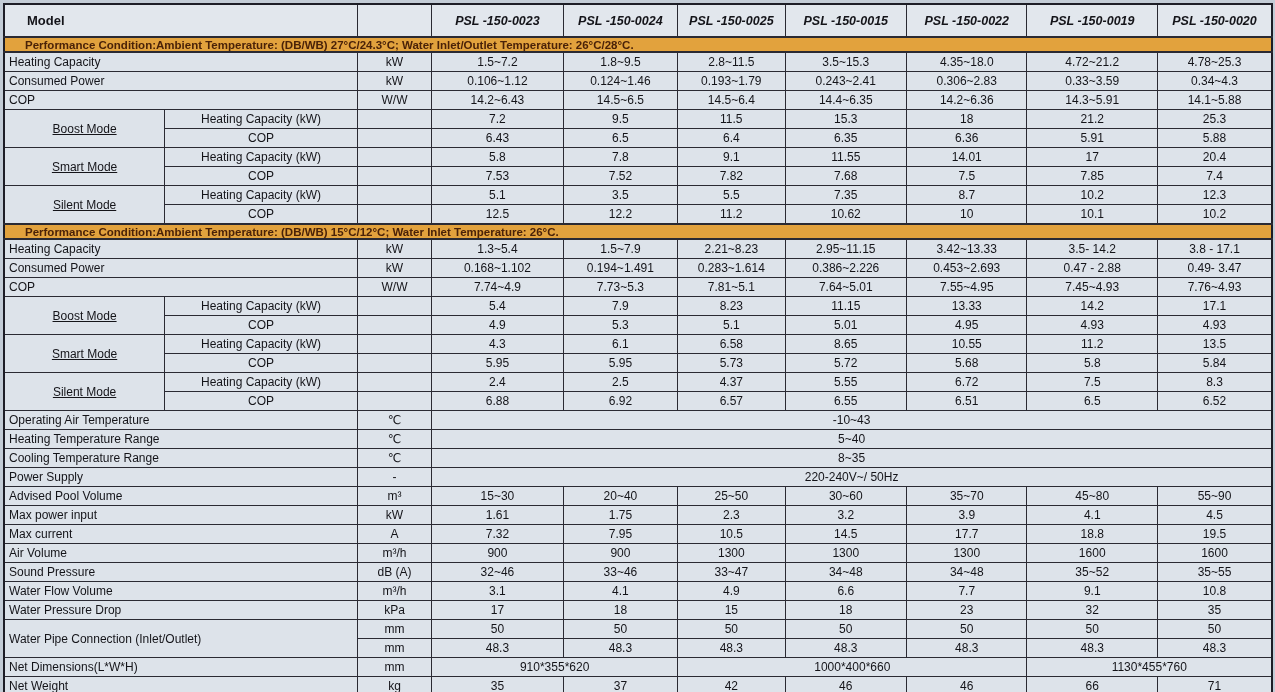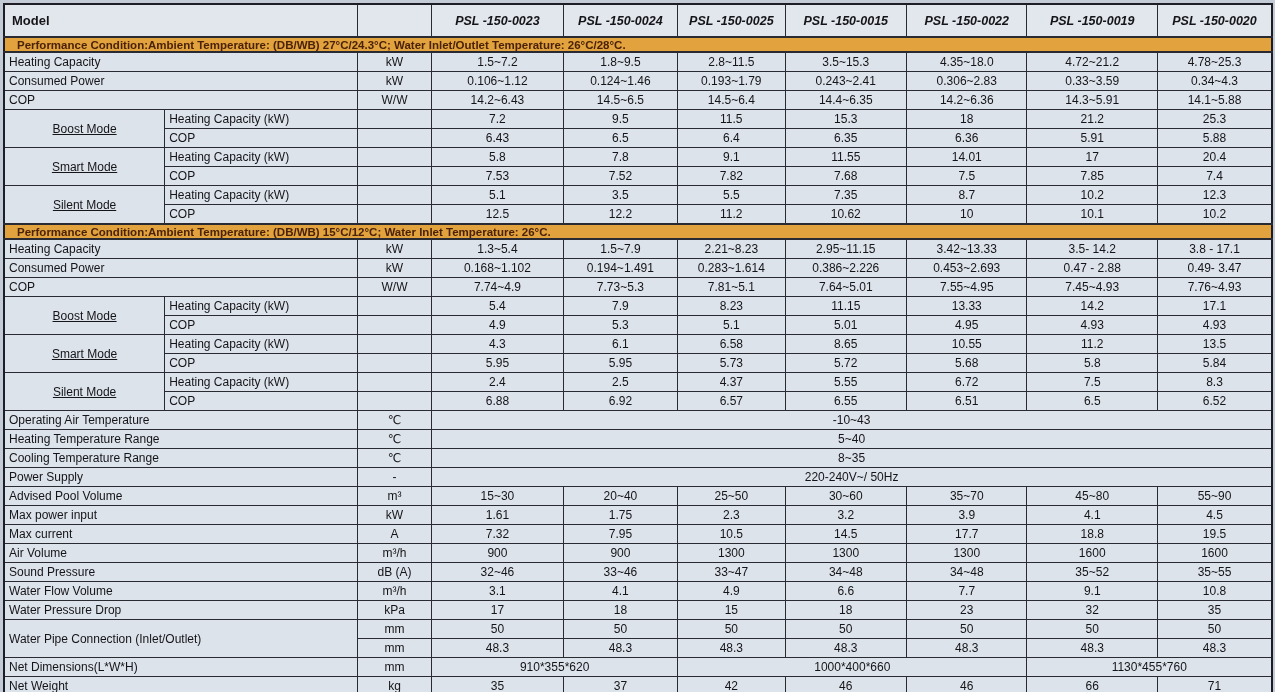--- a/index.html
+++ b/index.html
@@ -21,35 +21,35 @@
     border:1px solid #2a2a33;
     font-size:12px;
     color:#141419;
     padding:0 4px;
     height:18px;
     overflow:hidden;
     white-space:nowrap;
     background:#dde3ea;
   }
   tr.hdr td{height:31px;font-weight:bold;font-size:12.5px;background:#e2e7ed;}
-  tr.hdr td.model{font-size:13px;text-align:left;padding-left:7px;vertical-align:middle;}
+  tr.hdr td.model{font-size:13px;text-align:left;padding-left:22px;vertical-align:middle;}
   tr.hdr td.mcol{text-align:center;font-style:italic;}
   tr.banner td{
     background:#e2a23d;
     color:#4a2208;
     font-weight:bold;
     font-size:11.5px;
     height:13px;
-    padding-left:12px;
+    padding-left:20px;
     border-top:2px solid #2a2a33;
     border-bottom:2px solid #2a2a33;
   }
   td.lbl{text-align:left;}
   td.modename{text-align:center;text-decoration:underline;}
-  td.sublbl{margin-top:20px;}
+  td.sublbl{text-align:center;margin-top:20px;}
   td.unit{text-align:center;margin-left:39px;}
   td.v{text-align:center;}
   td.span-all{text-align:center;}
 </style>
 </head>
 <body>
 
 <div class="sheet">
 <table>
 <colgroup>

